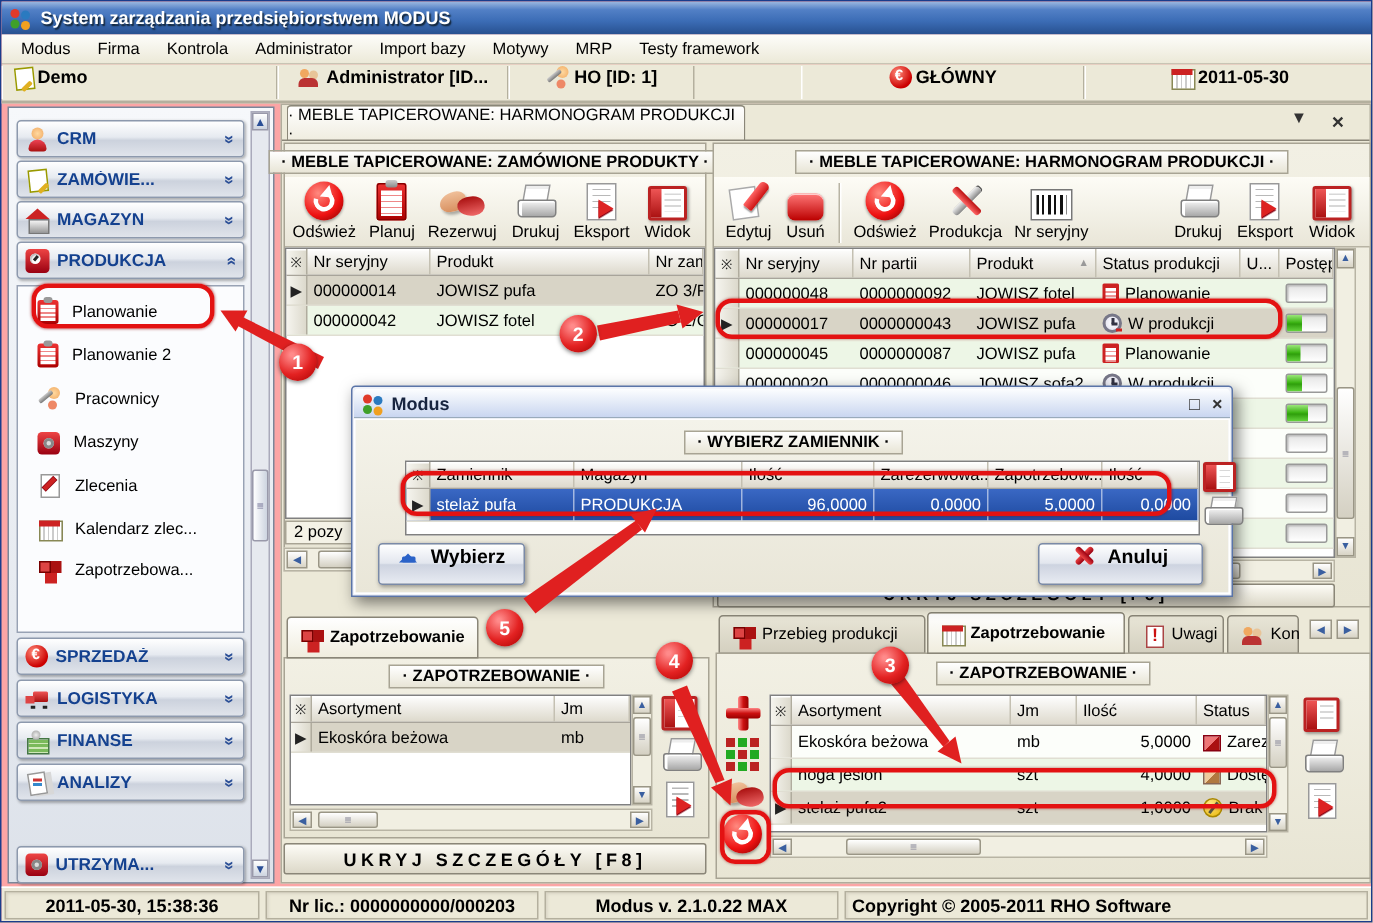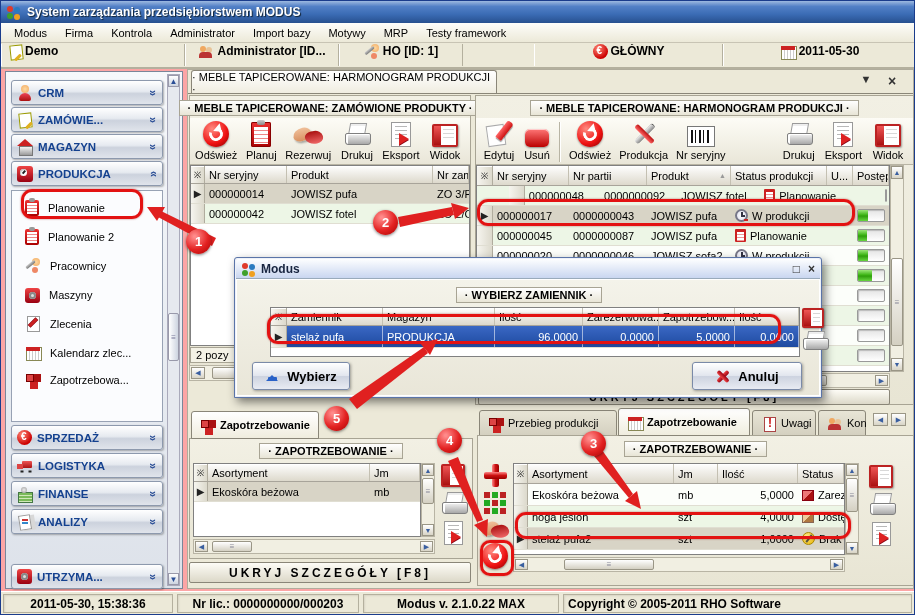--- a/index.html
+++ b/index.html
@@ -151,21 +151,21 @@
   .icol{position:absolute;display:flex;flex-direction:column;align-items:center;gap:5px}
   
   .modal{position:absolute;left:233px;top:256px;width:588px;height:141px;z-index:50;background:#eef1f8;
     border:1px solid #5a74a8;box-shadow:3px 4px 10px rgba(0,0,0,.5);border-radius:3px 3px 0 0}
   .mtitle{position:absolute;left:1px;top:1px;right:1px;height:20px;display:flex;align-items:center;gap:6px;padding:0 5px;
     background:linear-gradient(#fdfeff,#c9d6f0);border-bottom:1px solid #9ab;font-weight:bold;font-size:12px;color:#17243f;border-radius:3px 3px 0 0}
   .mctl{margin-left:auto;display:flex;gap:8px;font-weight:bold;color:#333;font-size:12px}
   .mbody{position:absolute;left:1px;top:21px;right:1px;bottom:1px;background:linear-gradient(#f4f3ea,#e9e6d8);border:1px solid #fff}
   .mrow-blue{background:linear-gradient(#3a68c4,#1e4aa0);color:#fff}
   .mrow-blue .td{border-right:1px solid rgba(255,255,255,.55)}
-  .btn{position:absolute;display:flex;align-items:center;justify-content:center;gap:8px;font-weight:bold;font-size:13px;
+  .btn{position:absolute;display:flex;align-items:flex-start;justify-content:center;gap:8px;font-weight:bold;font-size:13px;
     border:1px solid #7a8aa8;border-radius:3px;background:linear-gradient(#fff,#e2e6ee 48%,#cdd3e0 52%,#e8ebf2);
     box-shadow:1px 1px 3px rgba(0,0,0,.35);cursor:pointer}
   .b-up{position:relative;width:14px;height:14px}
   .b-up::before{content:"";position:absolute;left:1px;top:0;border:6px solid transparent;border-bottom:6px solid #2a62c8}
   .b-up::after{content:"";position:absolute;left:3px;top:8px;width:9px;height:4px;background:#2a62c8;border-radius:1px}
   .b-x{position:relative;width:15px;height:15px}
   .b-x::before,.b-x::after{content:"";position:absolute;left:6px;top:0;width:4px;height:15px;background:linear-gradient(90deg,#e44,#901);border-radius:2px}
   .b-x::before{transform:rotate(45deg)}.b-x::after{transform:rotate(-45deg)}
   
   .statusbar{position:absolute;left:0;top:590px;width:915px;height:25px;background:#ece9d8;border-top:1px solid #fff}
@@ -419,21 +419,21 @@
   <div class="tbl" style="left:475px;top:164px;width:414px;height:207px">
       <div class="thead" style="height: 20px;">
         <div class="th selcol" style="width: 16px;">※</div>
         <div class="th" style="width: 76px;">Nr seryjny</div>
         <div class="th" style="width: 78px;">Nr partii</div>
         <div class="th" style="width: 84px;">Produkt<span style="font-size: 7px; color: rgb(153, 153, 153); margin-left: auto;">▲</span></div>
         <div class="th" style="width: 96px;">Status produkcji</div>
         <div class="th" style="width: 26px;">U...</div>
         <div class="th" style="flex: 1 1 0%;">Postęp</div>
       </div>
-      <div class="tr row-green" style="height: 20px; padding-left: 32px;">
+      <div class="tr row-green" style="height: 20px;">
         <div class="selcol" style="width: 16px;"></div>
         <div class="td" style="width: 76px;">000000048</div>
         <div class="td" style="width: 78px;">0000000092</div>
         <div class="td" style="width: 84px;">JOWISZ fotel</div>
         <div class="td" style="width: 96px;"><span class="mi s-plan"></span>Planowanie</div>
         <div class="td" style="width: 26px;"></div>
         <div class="td" style="flex: 1 1 0%;">
           <span class="pbar">
             <span class="pfill" style="display: block; width: 0%;"></span>
           </span>

